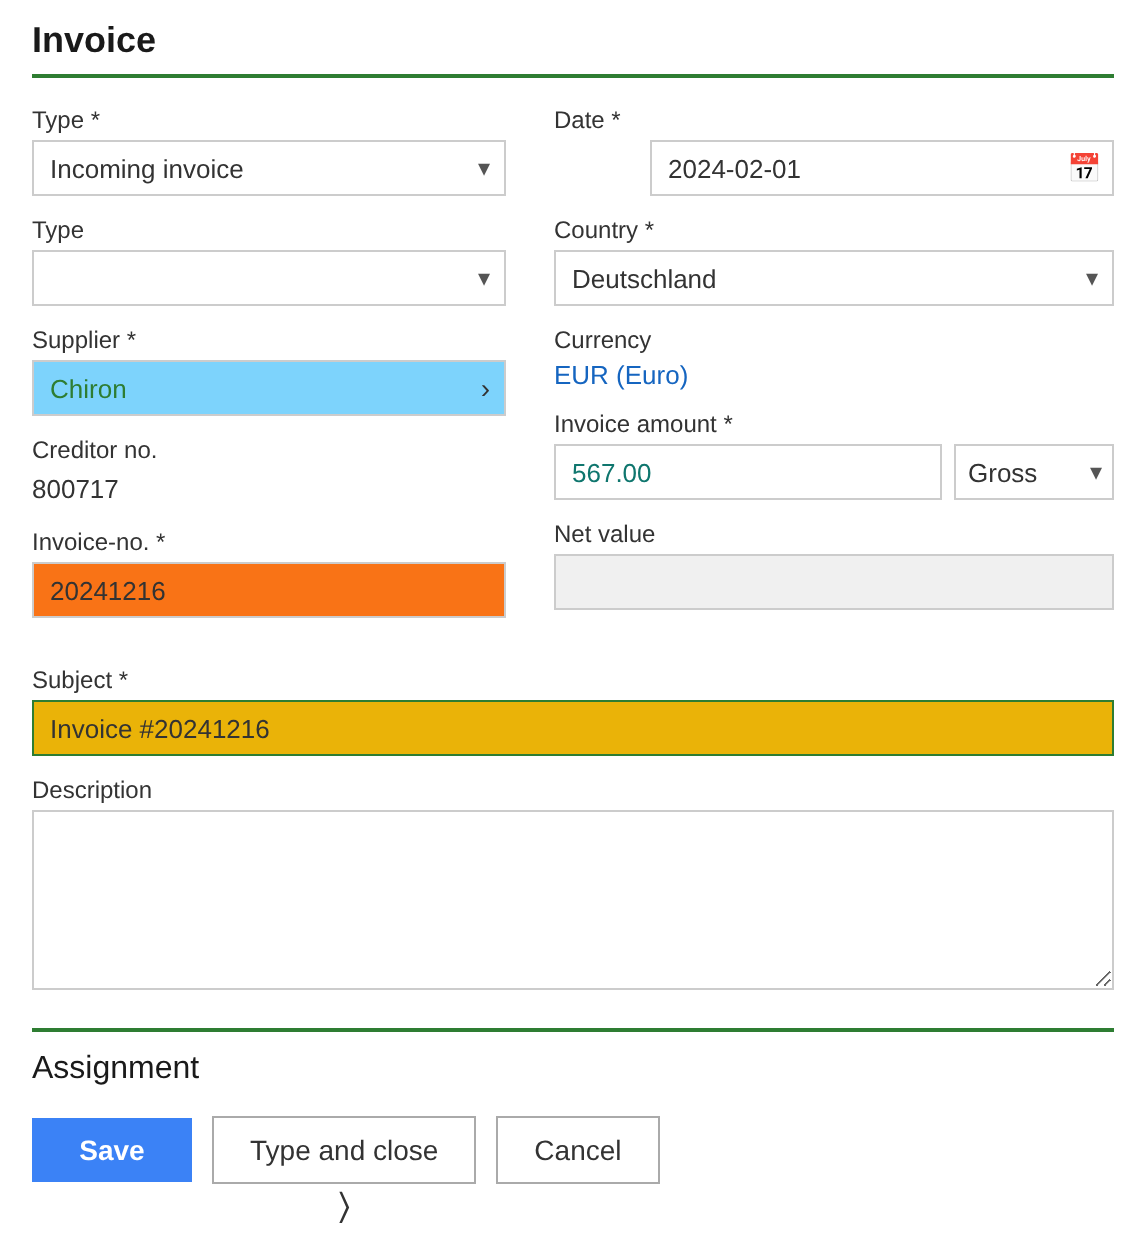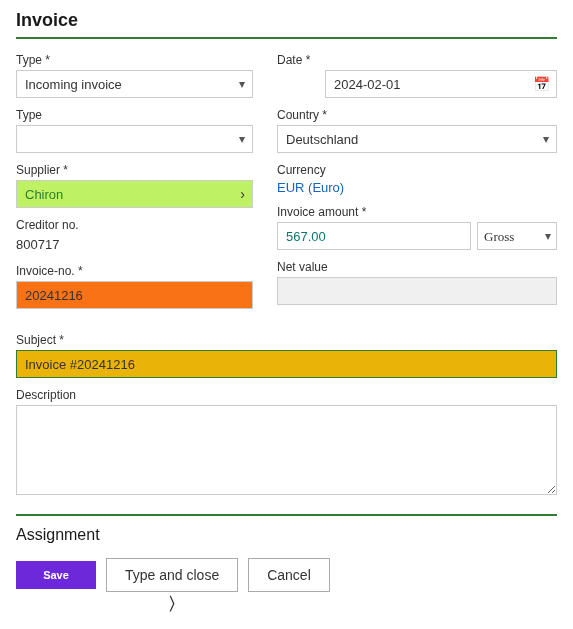--- a/index.html
+++ b/index.html
@@ -76,21 +76,21 @@
       display: flex;
       align-items: center;
     }
     .supplier-input {
       width: 100%;
       height: 28px;
       border: 1px solid #ccc;
       padding: 4px 8px;
       font-size: 13px;
       color: #2e7d32;
-      background: #bef264;
+      background: #7dd3fc;
       outline: none;
     }
     .supplier-arrow {
       position: absolute;
       right: 8px;
       color: #333;
       font-size: 14px;
       pointer-events: none;
     }
     .static-value {
@@ -147,21 +147,20 @@
       width: 100%;
       height: 28px;
       border: 1px solid #ccc;
       padding: 4px 6px;
       font-size: 13px;
       color: #333;
       background: #fff;
       appearance: none;
       outline: none;
       cursor: pointer;
-      font-family: Liberation Serif, serif;
     }
     .amount-select-wrapper::after {
       content: '▾';
       position: absolute;
       right: 6px;
       top: 50%;
       transform: translateY(-50%);
       pointer-events: none;
       color: #555;
       font-size: 12px;
@@ -212,25 +211,25 @@
       color: #1a1a1a;
       margin-bottom: 14px;
     }
     .button-row {
       display: flex;
       gap: 10px;
       align-items: center;
       margin-top: 8px;
     }
     .btn-save {
-      background: #6d28d9;
+      background: #3b82f6;
       color: #fff;
       border: none;
       padding: 8px 22px;
-      font-size: 11px;
+      font-size: 14px;
       font-weight: bold;
       cursor: pointer;
       min-width: 80px;
     }
     .btn-save-close {
       background: #fff;
       color: #333;
       border: 1px solid #aaa;
       padding: 8px 18px;
       font-size: 14px;

